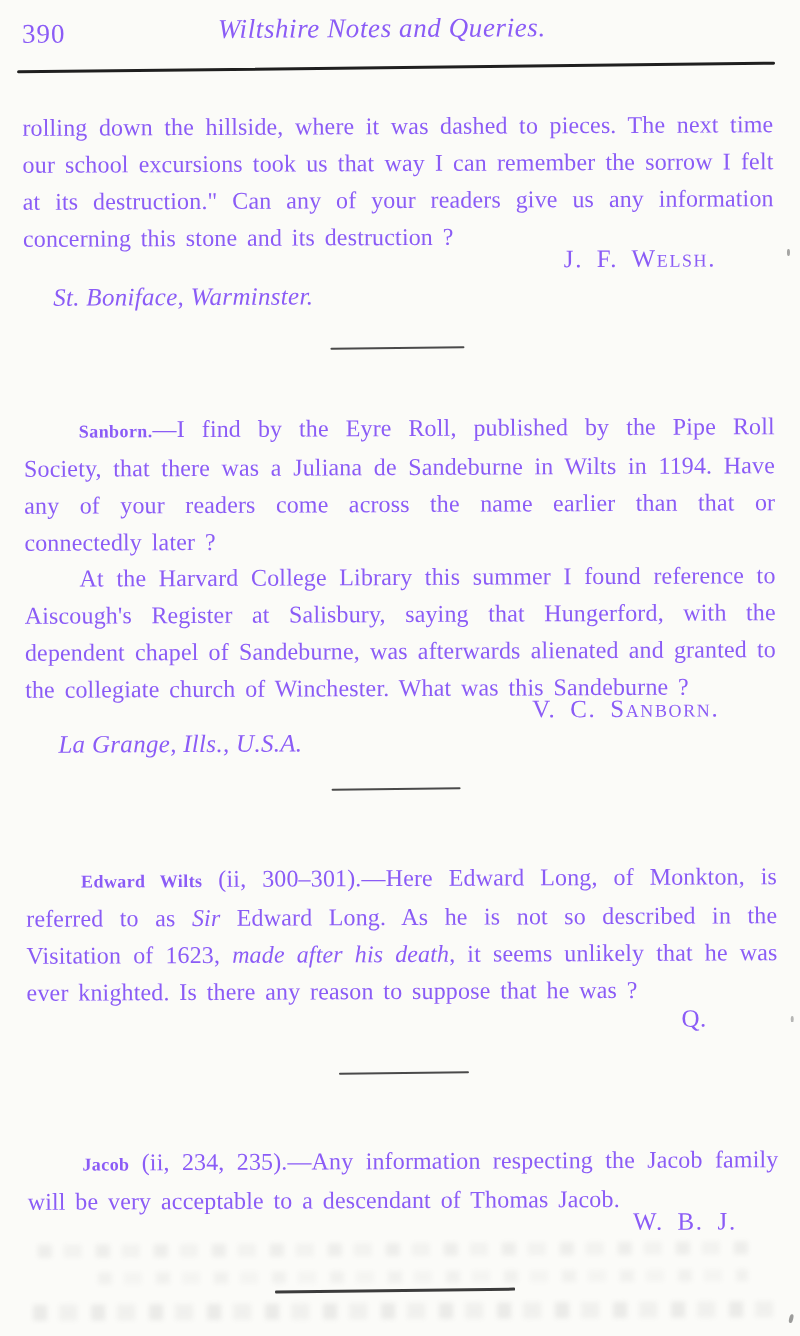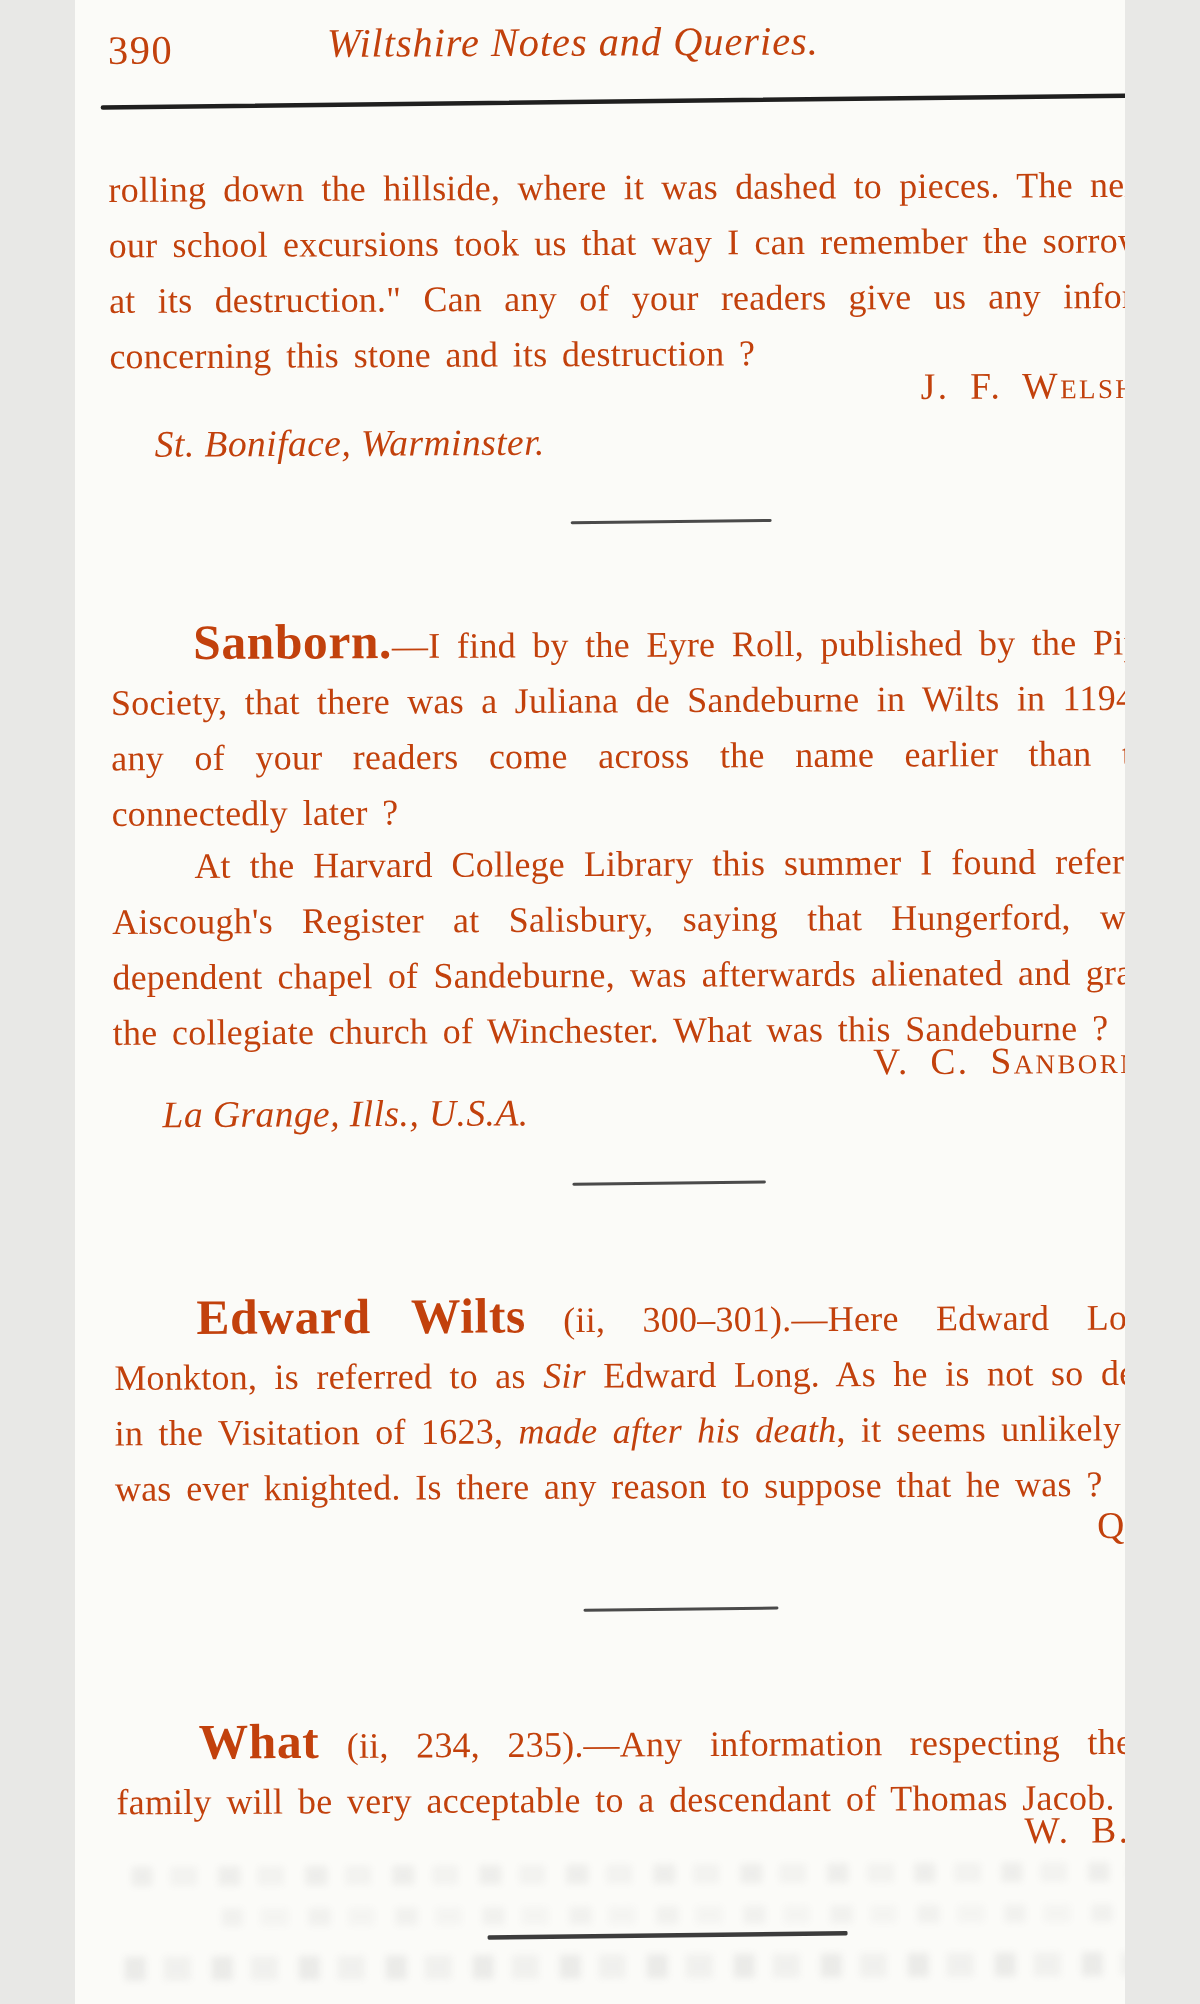--- a/index.html
+++ b/index.html
@@ -1,24 +1,24 @@
 <!DOCTYPE html>
 <html><head>
 <meta charset="utf-8">
 <style>
   html, body { margin: 0; padding: 0; background: #e8e8e6; }
   #page {
     position: relative;
-    width: 700px;
+    width: 800px;
     height: 1336px;
     margin: 0 auto;
     background: #fbfbf8;
     overflow: hidden;
     font-family: "Liberation Serif", "DejaVu Serif", serif;
-    color: #c2410c;
+    color: #8b5cf6;
   }
   #content { position: absolute; inset: 0; transform: rotate(-0.28deg); }
 
   .pagenum {
     position: absolute; top: 17px; left: 25px;
     font-size: 27px; letter-spacing: 1px;
   }
   .title {
     position: absolute; top: 13px; left: 0; right: 30px;
     text-align: center; font-style: italic;
@@ -35,21 +35,21 @@
     text-align: justify; text-align-last: left;
     word-spacing: 0.15em; letter-spacing: 0.15px;
   }
   .indent { text-indent: 55px; }
   #p1 { top: 84px; }
   #p2 { top: 386px; }
   #p3 { top: 535px; }
   #p4 { top: 836px; }
   #p5 { top: 1119px; }
 
-  .lead { font-weight: bold; font-size: 33px; letter-spacing: 0.4px; }
+  .lead { font-weight: bold; font-size: 18px; letter-spacing: 0.4px; }
   .it { font-style: italic; }
 
   .sig {
     position: absolute; left: 25px; width: 751px; box-sizing: border-box;
     text-align: right; font-size: 25px;
     font-variant: small-caps; letter-spacing: 1.6px; word-spacing: 6px;
   }
   #sig1 { top: 246px; padding-right: 58px; }
   #sig2 { top: 696px; padding-right: 57px; }
   #sig3 { top: 1006px; padding-right: 71px; letter-spacing: 0.5px; }
@@ -113,21 +113,21 @@
     <div class="divider" id="div2"></div>
 
     <p class="para indent" id="p4">
       <span class="lead">Edward Wilts</span><span> (ii, 300–301).—Here Edward Long, of Monkton, is referred to as </span><span class="it">Sir</span><span> Edward Long.  As he is not so described in the Visitation of 1623, </span><span class="it">made after his death</span><span>, it seems unlikely that he was ever knighted.  Is there any reason to suppose that he was ?</span>
     </p>
     <div class="sig" id="sig3">Q.</div>
 
     <div class="divider" id="div3"></div>
 
     <p class="para indent" id="p5">
-      <span class="lead">What</span><span> (ii, 234, 235).—Any information respecting the Jacob family will be very acceptable to a descendant of Thomas Jacob.</span>
+      <span class="lead">Jacob</span><span> (ii, 234, 235).—Any information respecting the Jacob family will be very acceptable to a descendant of Thomas Jacob.</span>
     </p>
     <div class="sig" id="sig4">W. B. J.</div>
 
     <div class="divider" id="div4"></div>
 
     <div class="ghost" id="g1"></div>
     <div class="ghost" id="g2"></div>
     <div class="ghost" id="g3"></div>
     <div class="speck" id="s1"></div>
     <div class="speck" id="s2"></div>

